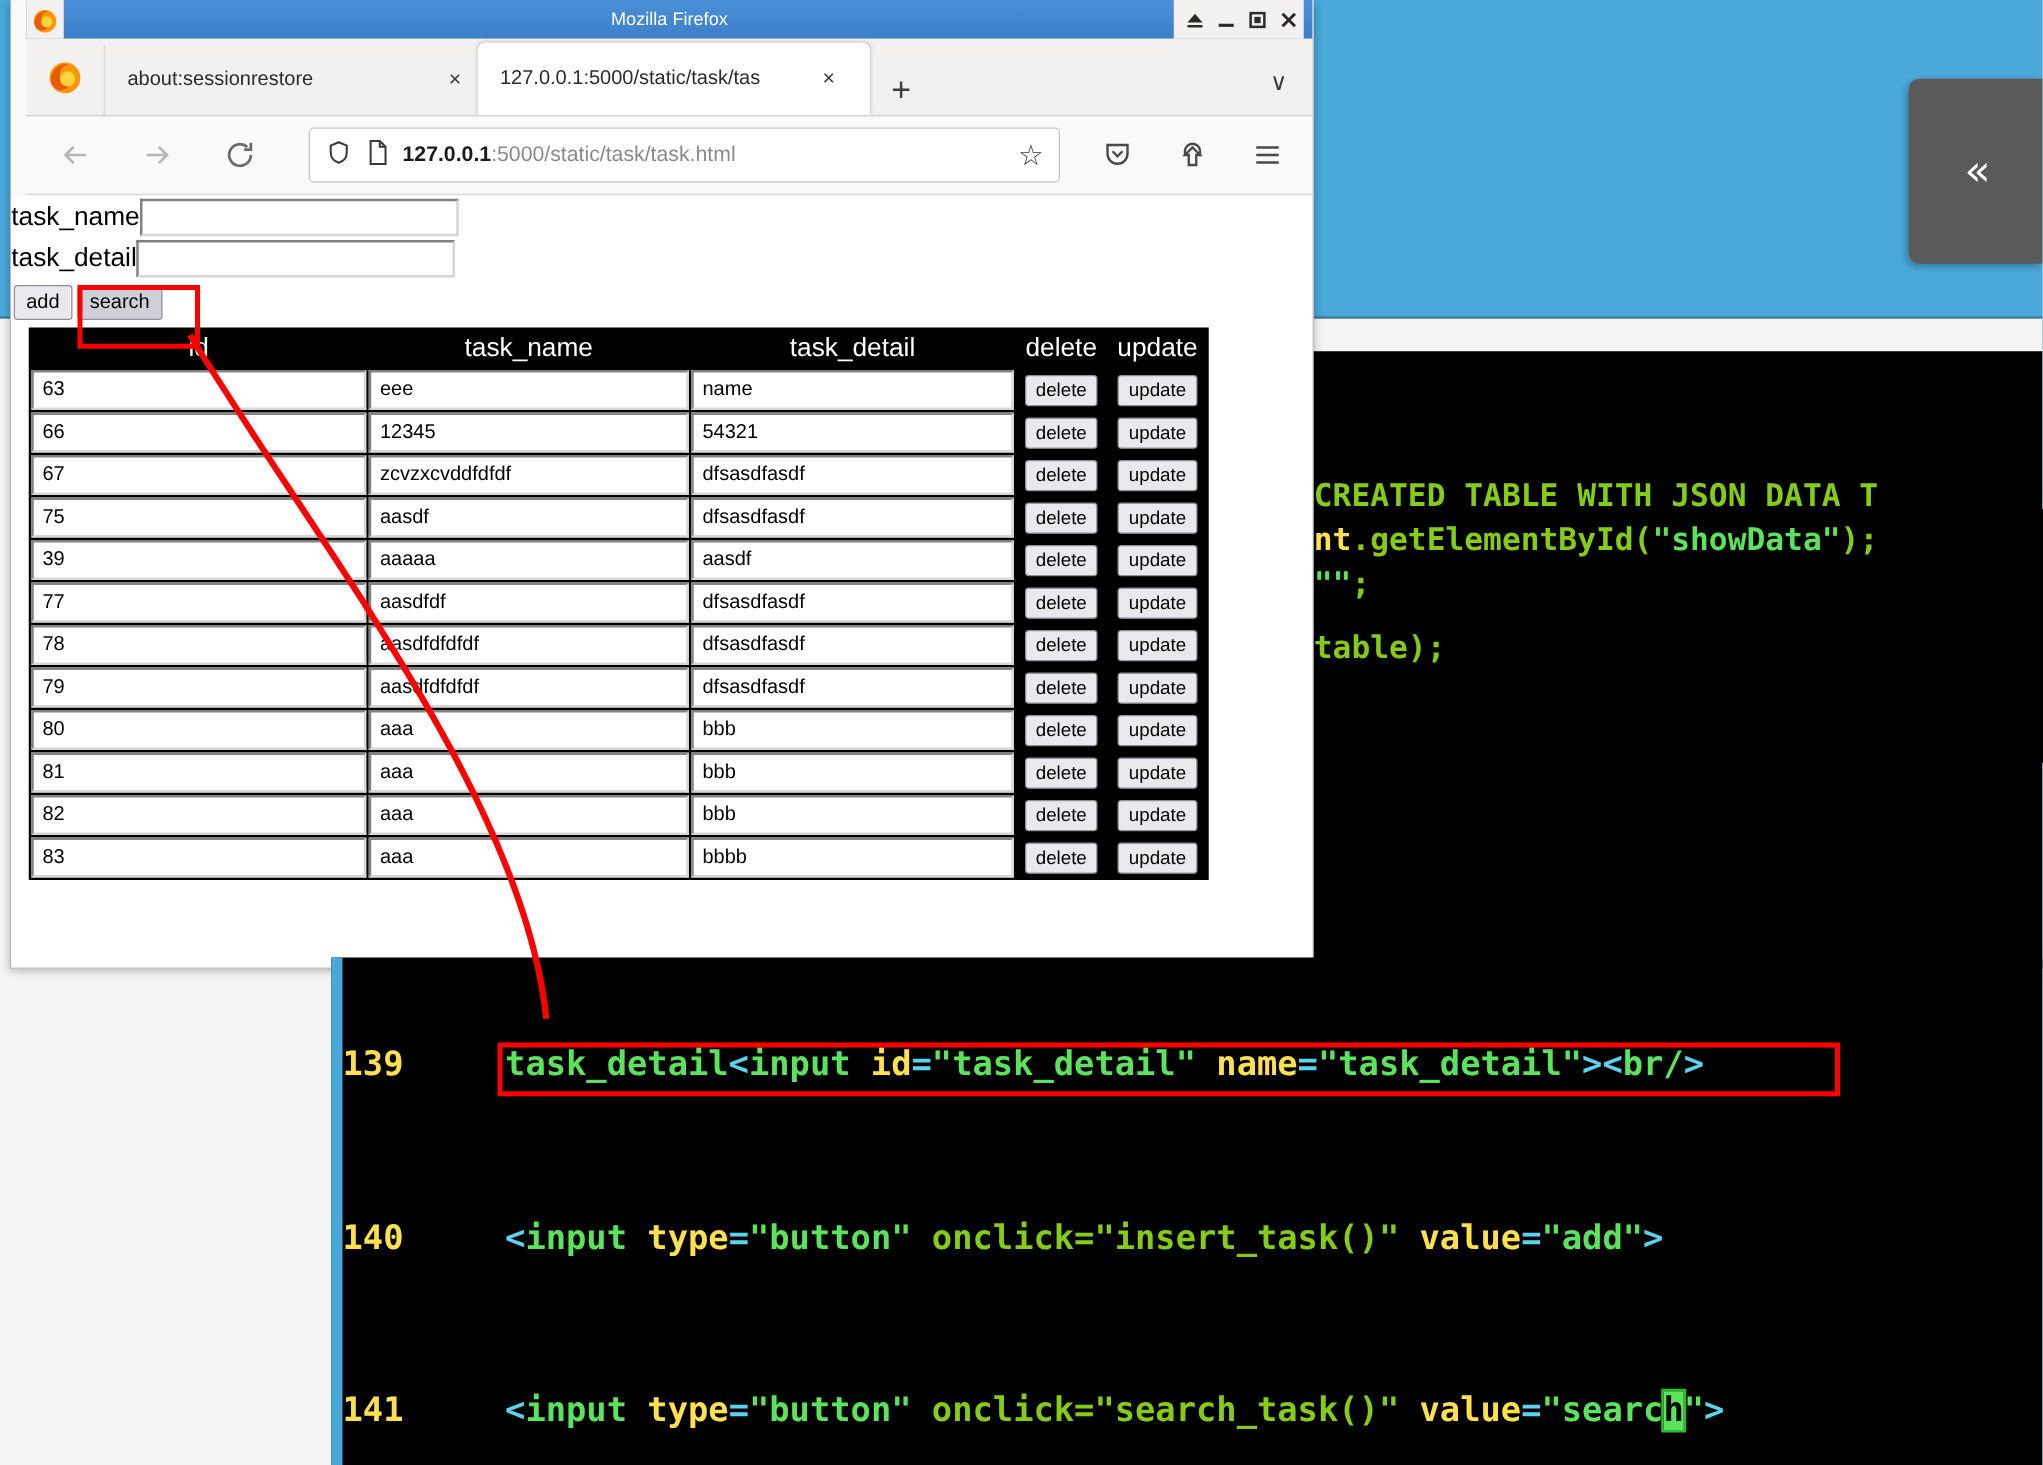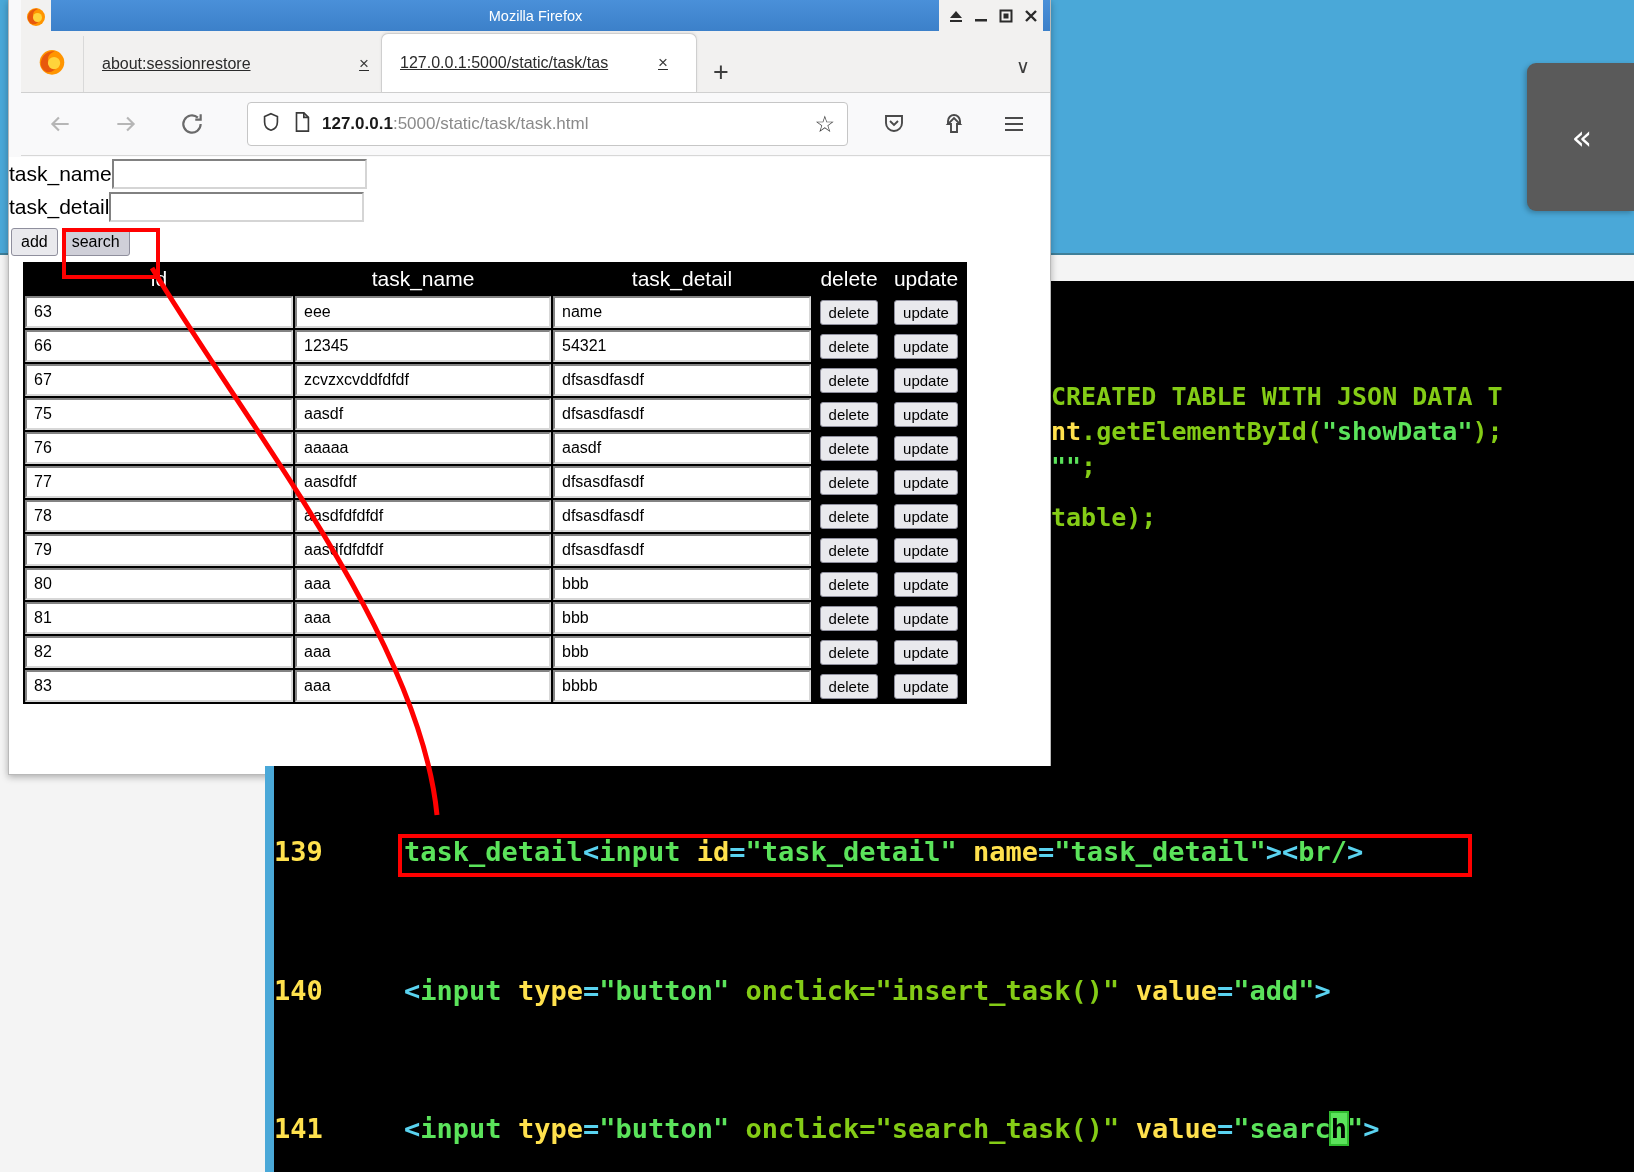--- a/index.html
+++ b/index.html
@@ -67,21 +67,21 @@
     height: 62px; background: #f2f1f0; display: flex; align-items: flex-end;
     border-bottom: 1px solid #d0d0d0; position: relative;
   }
   #tabstrip .ff-tabicon {
     width: 62px; height: 62px; display: flex; align-items: center;
     justify-content: center;
   }
   .tab {
     height: 56px; display: flex; align-items: center; gap: 10px;
     padding: 0 12px 0 18px; font-size: 16px; color: #2b2b2b;
-    border-left: 1px solid #d9d9d9; position: relative; white-space: nowrap; text-decoration: underline;
+    border-left: 1px solid #d9d9d9; position: relative; white-space: nowrap;
   }
   .tab.bg { width: 298px; }
   .tab.active {
     background: #ffffff; border: 1px solid #cfcfcf; border-bottom: none;
     border-radius: 7px 7px 0 0; width: 316px; height: 59px;
     box-shadow: 0 -1px 3px rgba(0,0,0,.07);
   }
   .tab .label {
     flex: 1; overflow: hidden; text-overflow: clip;
     max-width: 248px;
@@ -369,21 +369,21 @@
             <td class="btn"><input type="button" value="update" style=""></td>
           </tr>
           <tr>
             <td>75</td>
             <td>aasdf</td>
             <td>dfsasdfasdf</td>
             <td class="btn"><input type="button" value="delete" style=""></td>
             <td class="btn"><input type="button" value="update" style=""></td>
           </tr>
           <tr>
-            <td>76</td>
+            <td>39</td>
             <td>aaaaa</td>
             <td>aasdf</td>
             <td class="btn"><input type="button" value="delete" style=""></td>
             <td class="btn"><input type="button" value="update" style=""></td>
           </tr>
           <tr>
             <td>77</td>
             <td>aasdfdf</td>
             <td>dfsasdfasdf</td>
             <td class="btn"><input type="button" value="delete" style=""></td>

